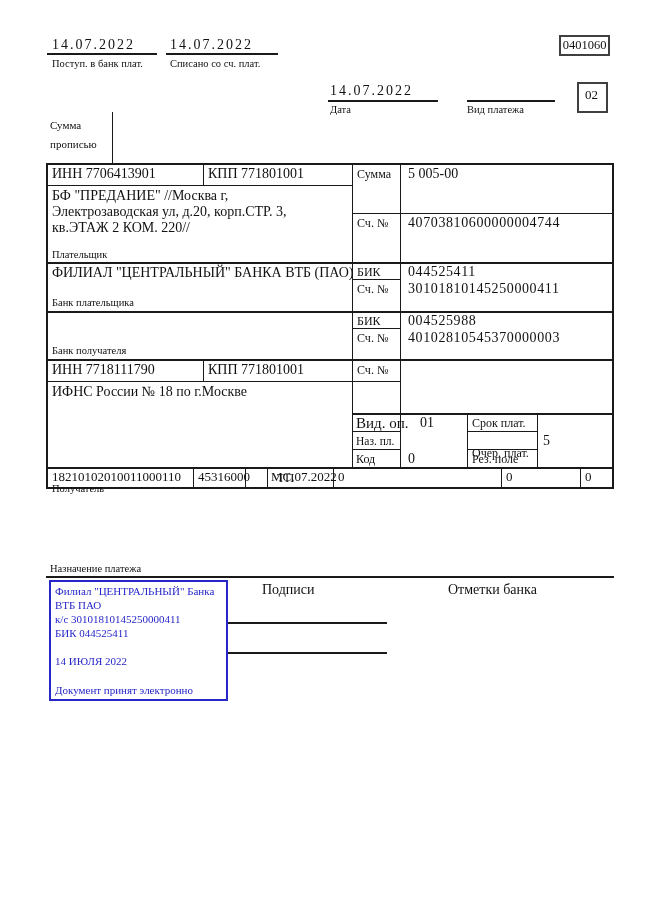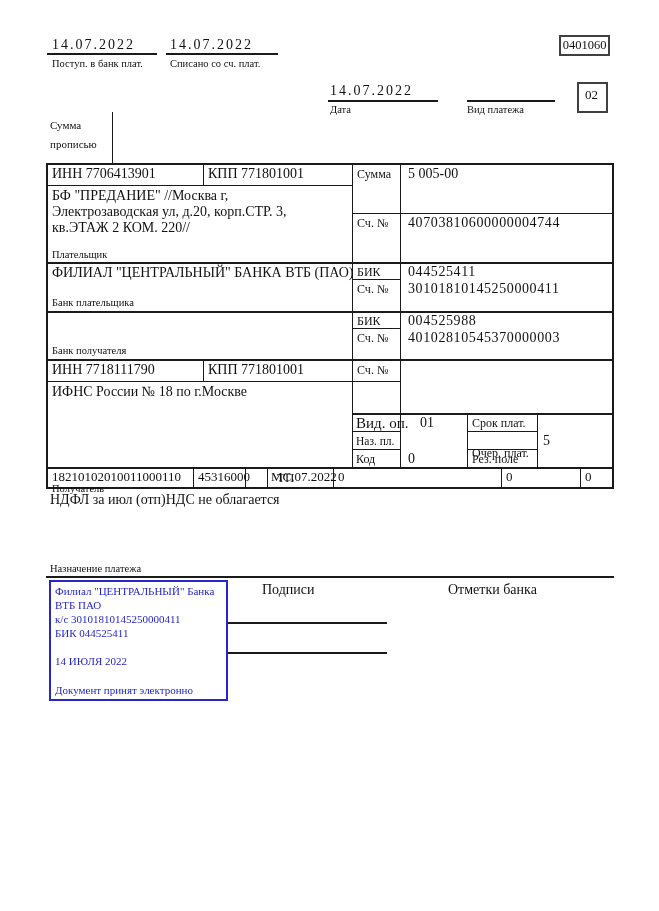--- a/index.html
+++ b/index.html
@@ -135,21 +135,20 @@
   <span class="t" style="left:587px;top:451px;"></span>
 
   <span class="t taxcell" style="left:52px;top:469px;">18210102010011000110</span>
   <span class="t taxcell" style="left:198px;top:469px;">45316000</span>
   <span class="t taxcell" style="left:250px;top:470px;margin-left:27px;">ТП</span>
   <span class="t taxcell" style="left:271px;top:469px;">МС.07.2022</span>
   <span class="t taxcell" style="left:338px;top:469px;">0</span>
   <span class="t taxcell" style="left:506px;top:469px;">0</span>
   <span class="t taxcell" style="left:585px;top:469px;">0</span>
 
-  <span class="t" style="left:50px;top:492px;">НДФЛ за июл (отп)НДС не облагается</span>
   <span class="lbl" style="left:50px;top:563px;text-align:right;">Назначение платежа</span>
   <div class="hl" style="left:46px;top:576px;width:568px;height:2px;"></div>
 
   <div class="stamp">
     <div>Филиал "ЦЕНТРАЛЬНЫЙ" Банка</div>
     <div>ВТБ ПАО</div>
     <div>к/с 30101810145250000411</div>
     <div>БИК 044525411</div>
     <div class="sp"></div>
     <div>14 ИЮЛЯ 2022</div>

